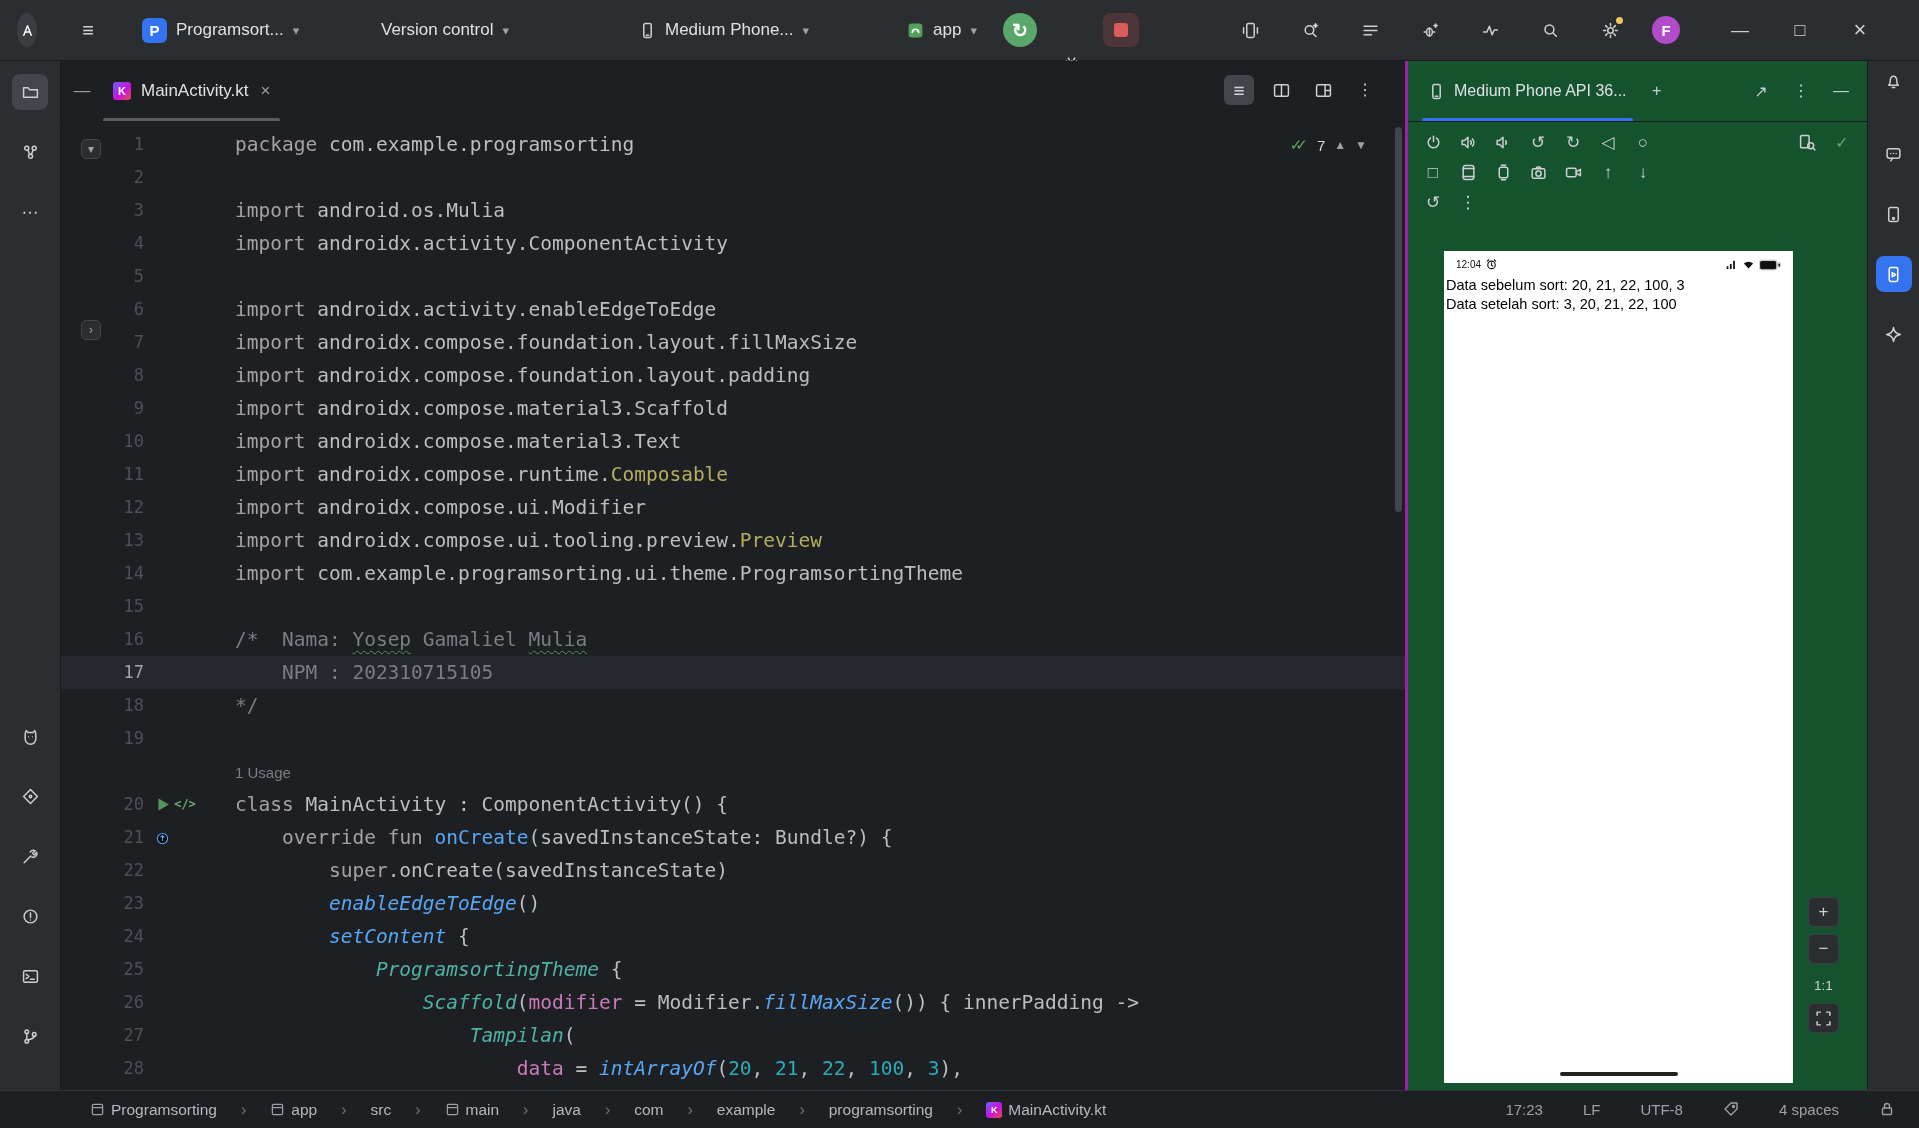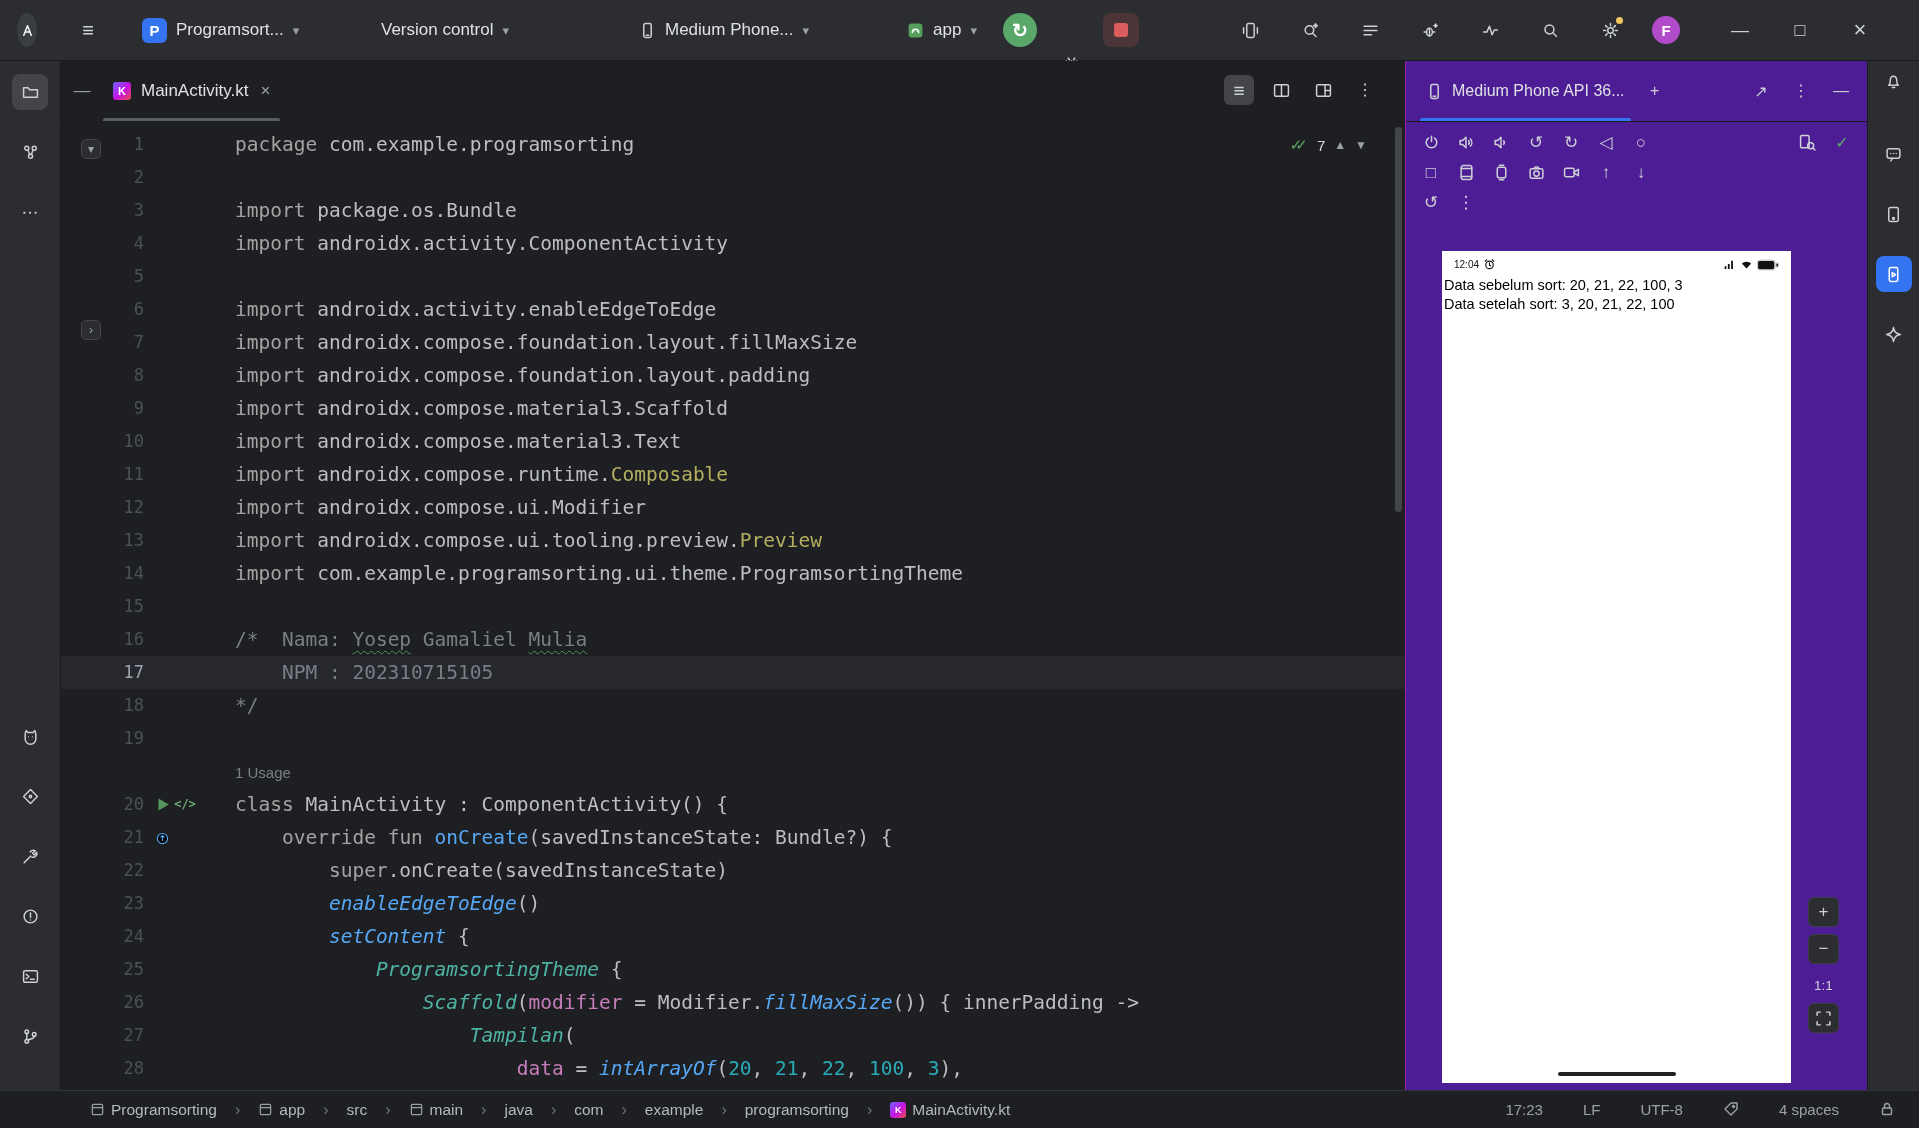--- a/index.html
+++ b/index.html
@@ -70,21 +70,21 @@
   .inlay{font-family:"Liberation Sans",sans-serif;font-size:15px;color:#7A7E85}
   .cmpico{font-family:"DejaVu Sans Mono",monospace;font-size:12px;font-weight:bold;color:#6AAB73}
 
   .inspections{position:absolute;top:8px;right:30px;display:flex;align-items:center;gap:9px;height:28px;padding:0 8px;border-radius:6px;color:#D5D8DD;font-size:15px}
   .chk{color:#5FAD65;font-size:15px;letter-spacing:-7px;margin-right:7px}
   .insp-nav{color:#9DA0A8;font-size:12px}
   .vscroll{position:absolute;right:3px;top:4px;width:7px;height:385px;border-radius:4px;background:rgba(110,115,123,.45)}
   .fold-btn{position:absolute;left:20px;width:20px;height:20px;border:1px solid #43454A;background:#2B2D30;border-radius:5px;color:#9DA0A8;font-size:12px;display:flex;align-items:center;justify-content:center}
 
   
-  .device-panel{position:absolute;left:1405px;width:462px;top:61px;bottom:38px;background:#4c1d95;border-left:1px solid #a21caf}
+  .device-panel{position:absolute;left:1405px;width:462px;top:61px;bottom:38px;background:#14532d;border-left:3px solid #a21caf}
   .dp-header{height:61px;display:flex;align-items:center;border-bottom:1px solid #1A1B1E;padding-left:14px}
   .dp-tab{position:relative;height:100%;display:flex;align-items:center;gap:9px;padding:0 6px;color:#DFE1E5;font-size:16px;white-space:nowrap}
   .dp-tab::after{content:'';position:absolute;left:0;right:0;bottom:0;height:3px;background:#3574F0;border-radius:2px 2px 0 0}
   .dp-head-btn{width:28px;height:28px;display:flex;align-items:center;justify-content:center;border-radius:6px;color:#CED0D6;font-size:16px}
   .dp-head-right{margin-left:auto;display:flex;align-items:center;gap:12px;padding-right:12px}
   .dp-toolbar{padding:7px 10px 0;display:flex;flex-direction:column;gap:3px}
   .dp-row{display:flex;align-items:center;gap:5px}
   .dp-row .ibtn{width:30px;height:27px;border-radius:5px;display:flex;align-items:center;justify-content:center;color:#CED0D6}
   .dp-sp{margin-left:auto}
   .phone{position:absolute;left:36px;top:190px;width:349px;height:832px;background:#fff;color:#000}
@@ -94,21 +94,21 @@
   .st-ic svg{width:13px;height:13px}
   .batt svg{width:22px;height:12px}
   .phone-lines{padding:3px 2px;font-size:14.5px;line-height:19px;color:#000}
   .gesture{position:absolute;bottom:7px;left:50%;transform:translateX(-50%);width:118px;height:4px;border-radius:2px;background:#222}
   .zoomctl{position:absolute;right:28px;top:836px;display:flex;flex-direction:column;align-items:center;gap:7px}
   .zbtn{width:31px;height:30px;border-radius:6px;background:#2B2D30;border:1px solid #3C3E43;color:#CED0D6;font-size:17px;display:flex;align-items:center;justify-content:center}
   .zlabel{color:#CED0D6;font-size:13.5px;margin:7px 0 3px}
 
   
   .statusbar{position:absolute;left:0;bottom:0;width:1919px;height:38px;background:#1E1F22;border-top:1px solid #313438;display:flex;align-items:center;padding:0 24px 0 90px;font-size:15.5px;color:#B4B8BF}
-  .bc{display:flex;align-items:center;gap:18px;white-space:nowrap}
+  .bc{display:flex;align-items:center;gap:24px;white-space:nowrap}
   .bc .sep{color:#6F737A;font-size:16px}
   .bc-item{display:flex;align-items:center;gap:6px}
   .bci{display:inline-flex}
   .bci svg{width:15px;height:15px;stroke:#9DA0A8;fill:none;stroke-width:1.3}
   .bci.kicon{width:16px;height:16px;font-size:9px}
   .sb-right{margin-left:auto;display:flex;align-items:flex-start;gap:40px;color:#9DA0A8;font-size:15px}
   .sb-right .ico svg{width:16px;height:16px;stroke:#9DA0A8}
 </style>
 </head>
 <body>
@@ -374,21 +374,21 @@
             <span class="lt"><span class="kw">package</span><span class="pl"> com.example.programsorting</span></span>
           </div>
           <div class="cl">
             <span class="ln">2</span>
             <span class="gi"></span>
             <span class="lt"></span>
           </div>
           <div class="cl">
             <span class="ln">3</span>
             <span class="gi"></span>
-            <span class="lt"><span class="kw">import</span><span class="pl"> package.os.Bundle</span></span>
+            <span class="lt"><span class="kw">import</span><span class="pl"> android.os.Mulia</span></span>
           </div>
           <div class="cl">
             <span class="ln">4</span>
             <span class="gi"></span>
             <span class="lt"><span class="kw">import</span><span class="pl"> androidx.activity.ComponentActivity</span></span>
           </div>
           <div class="cl">
             <span class="ln">5</span>
             <span class="gi"></span>
           </div>

